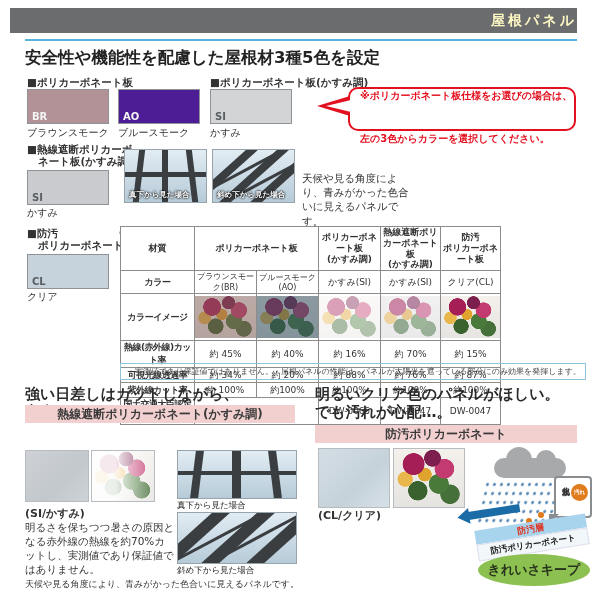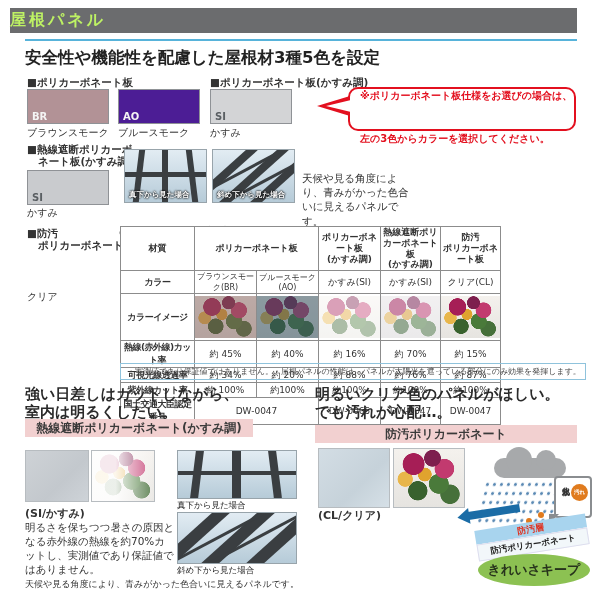--- a/index.html
+++ b/index.html
@@ -1,22 +1,22 @@
 <!DOCTYPE html>
 <html><head>
 <meta charset="utf-8">
 <style>
   html,body{margin:0;padding:0;background:#fff;}
   .page{position:relative;width:600px;height:600px;background:#fff;overflow:hidden;
         font-family:"DejaVu Sans","Liberation Sans",sans-serif;color:#2b2b2b;}
 
   
   .title-bar{position:absolute;left:10px;top:8px;width:567px;height:25px;background:#6b6c6e;
-             color:#bef264;font-size:16px;font-weight:bold;letter-spacing:3px;
-             display:flex;align-items:center;justify-content:flex-start;}
+             color:#fef9c3;font-size:14px;font-weight:bold;letter-spacing:3px;
+             display:flex;align-items:center;justify-content:flex-end;}
   .blue-rule{position:absolute;left:25px;top:39px;width:552px;height:2px;background:#57b3da;}
   .headline{position:absolute;left:25px;top:47px;margin:0;font-size:16.5px;font-weight:bold;color:#222;}
 
   
   .grp-label{position:absolute;font-size:10.5px;font-weight:bold;color:#333;}
   .swatch{position:absolute;width:80px;height:33px;border:1px solid #8f9296;}
   .swatch .code{position:absolute;left:4px;bottom:1px;font-size:10px;font-weight:bold;}
   .sw-caption{position:absolute;font-size:10px;color:#333;}
   .sw-br{left:27px;top:89px;background:#b29296;}
   .sw-ao{left:118px;top:89px;background:#4c1d95;}
@@ -175,20 +175,23 @@
       <i class="o2"></i>
       <i class="o3"></i>
       <i class="o4"></i>
       <i class="o5"></i>
     <span class="roof-label">斜め下から見た場合</span>
   </div>
   <div class="side-note">天候や見る角度により、青みがかった色合いに見えるパネルです。</div>
 
   <div class="grp-label" style="left:27px;top:227px">■防汚</div>
   <div class="grp-label" style="left:38px;top:239px">ポリカーボネート板</div>
+  <div class="swatch sw-cl">
+    <span class="code code-dark">CL</span>
+  </div>
   <div class="sw-caption" style="left:27px;top:290px">クリア</div>
 
   <div class="tbl-title">●屋根パネル 性能比較</div>
   <table class="perf">
     <colgroup>
         <col style="width:74px">
         <col style="width:62px">
         <col style="width:62px">
         <col style="width:62px">
         <col style="width:60px">
@@ -272,21 +275,21 @@
       <td class="val">DW-0065</td>
       <td class="val">DW-0047</td>
       <td class="val">DW-0047</td>
     </tr>
     </tbody>
   </table>
   <div class="footnote">・実測値であり保証値ではありません。・屋根パネルの性能は、パネルが太陽光を遮っている部分にのみ効果を発揮します。</div>
 
   <div class="h2line" style="left:25px;top:403px">室内は明るくしたい。</div>
   <div class="h2line" style="left:25px;top:385px">強い日差しはカットしながら、</div>
-  <div class="banner" style="left:25px;top:419px;width:228px">熱線遮断ポリカーボネート(かすみ調)</div>
+  <div class="banner" style="left:25px;top:405px;width:270px">熱線遮断ポリカーボネート(かすみ調)</div>
   <div class="tex tex-gray" style="left:25px;top:450px;width:62px;height:50px"></div>
   <div class="flowers" style="position:absolute;left:91px;top:450px;width:62px;height:50px;border:1px solid #b7bcc0">
       <div class="ov ov-grad"></div>
     </div>
   <div class="roof bv" style="left:177px;top:450px;width:118px;height:47px">
     <i class="v1"></i>
       <i class="v2"></i>
       <i class="v3"></i>
       <i class="h1"></i>
   </div>

